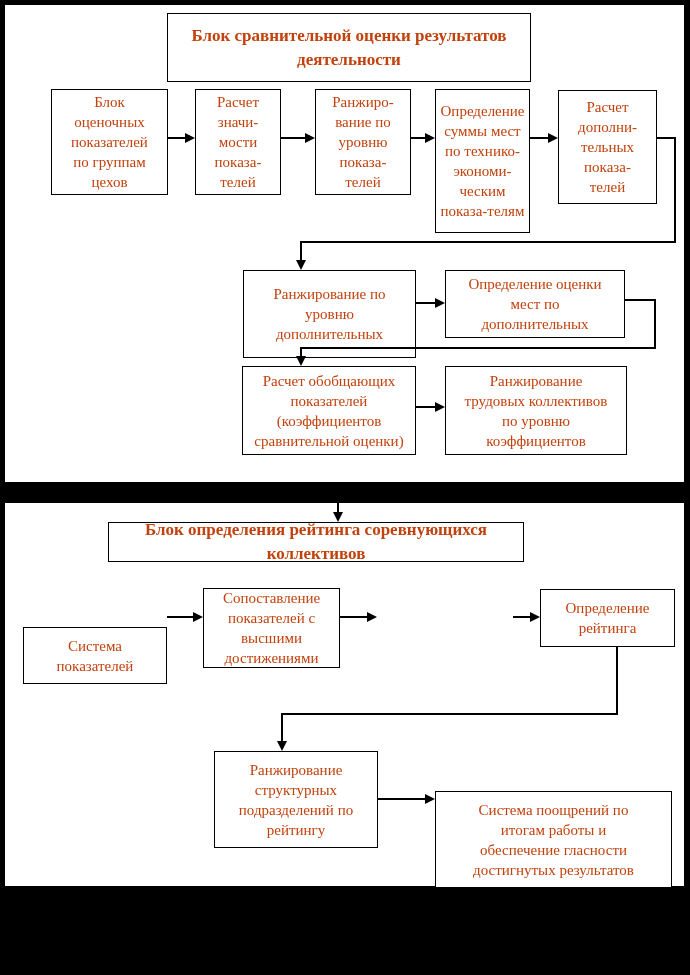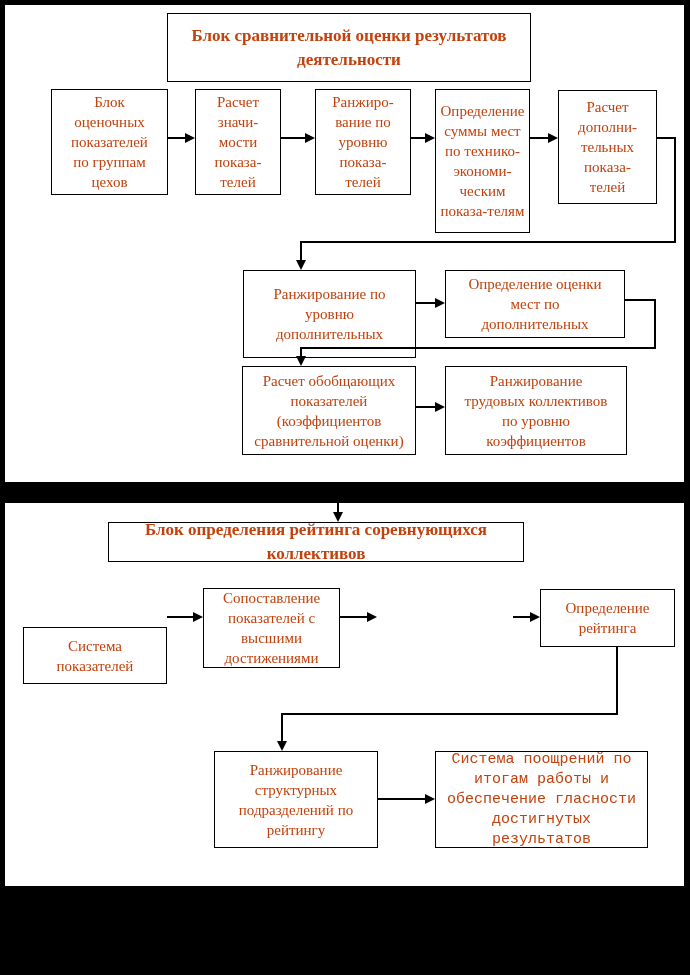--- a/index.html
+++ b/index.html
@@ -123,21 +123,21 @@
 показателей с
 высшими
 достижениями</div>
   <div class="fbox" style="left:540px; top:589px; width:135px; height:58px;">Определение
 рейтинга</div>
 
   <div class="fbox" style="left:214px; top:751px; width:164px; height:97px;">Ранжирование
 структурных
 подразделений по
 рейтингу</div>
-  <div class="fbox" style="left:435px; top:751px; width:213px; height:97px;font-family:Liberation Mono, monospace;">Система поощрений по
+  <div class="fbox" style="left:435px; top:791px; width:237px; height:97px;">Система поощрений по
 итогам работы и
 обеспечение гласности
 достигнутых результатов</div>
 
   <div class="hline" style="left:167px; top:616px; width:27px;"></div>
   <div class="ah-right" style="left:193px; top:612px;"></div>
 
   <div class="hline" style="left:340px; top:616px; width:28px;"></div>
   <div class="ah-right" style="left:367px; top:612px;"></div>
 

